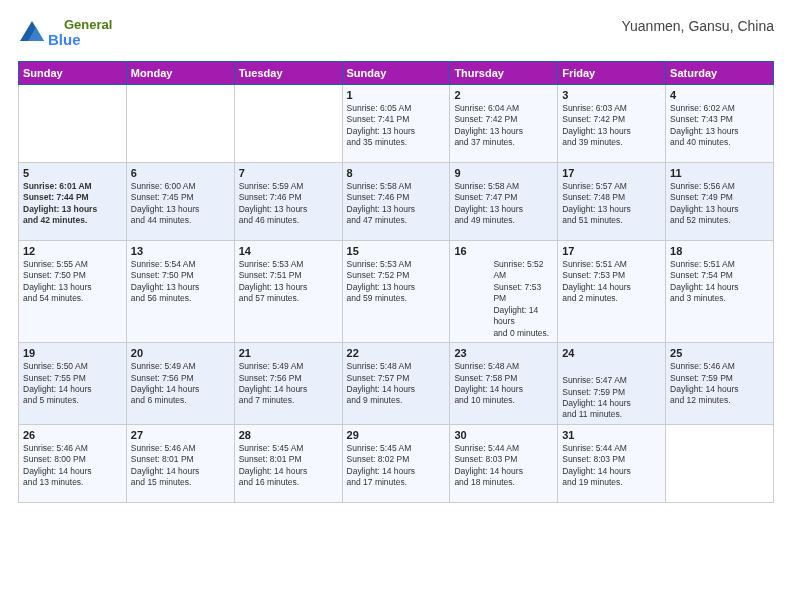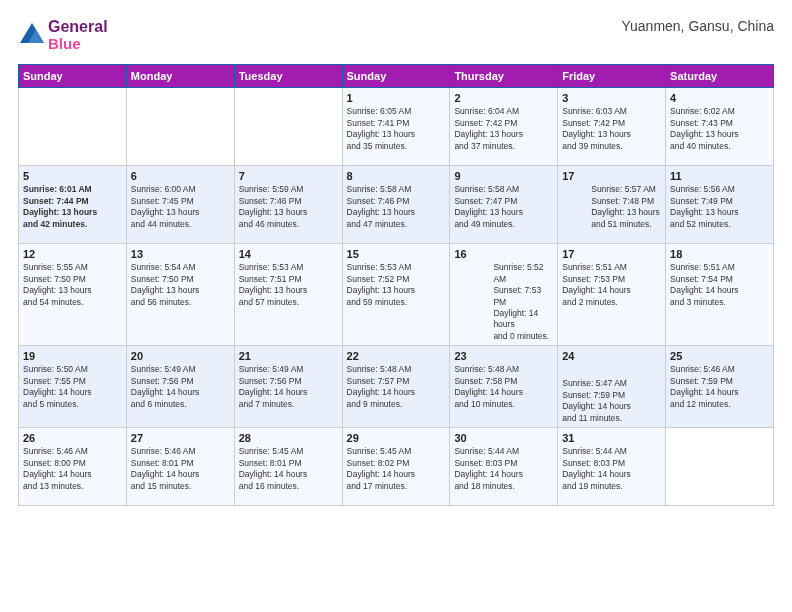--- a/index.html
+++ b/index.html
@@ -25,28 +25,29 @@
       display: flex;
       align-items: center;
       gap: 0;
     }
     .logo-text {
       display: flex;
       flex-direction: column;
       line-height: 1.1;
     }
     .logo-general {
-      font-size: 16px;
-      font-weight: bold;
-      color: #701a75;
+      font-size: 13px;
+      font-weight: bold;
+      color: #4d7c0f;
+      margin-left: 16px;
     }
     .logo-blue {
       font-size: 15px;
       font-weight: bold;
-      color: #ec4899;
+      color: #3b82f6;
     }
     .logo-icon {
       width: 28px;
       height: 28px;
       margin-right: 2px;
     }
     .title-block {
       text-align: right;
     }
     .cal-title {
@@ -201,21 +202,21 @@
           </td>
           <td>
             <span class="day-num">9</span>
             <div class="day-info" style="white-space: pre-line;">Sunrise: 5:58 AM
 Sunset: 7:47 PM
 Daylight: 13 hours
 and 49 minutes.</div>
           </td>
           <td>
             <span class="day-num">17</span>
-            <div class="day-info" style="white-space: pre-line; margin-left: 29px;">Sunrise: 5:57 AM
+            <div class="day-info" style="white-space: pre-line;">Sunrise: 5:57 AM
 Sunset: 7:48 PM
 Daylight: 13 hours
 and 51 minutes.</div>
           </td>
           <td>
             <span class="day-num">11</span>
             <div class="day-info" style="white-space: pre-line;">Sunrise: 5:56 AM
 Sunset: 7:49 PM
 Daylight: 13 hours
 and 52 minutes.</div>

